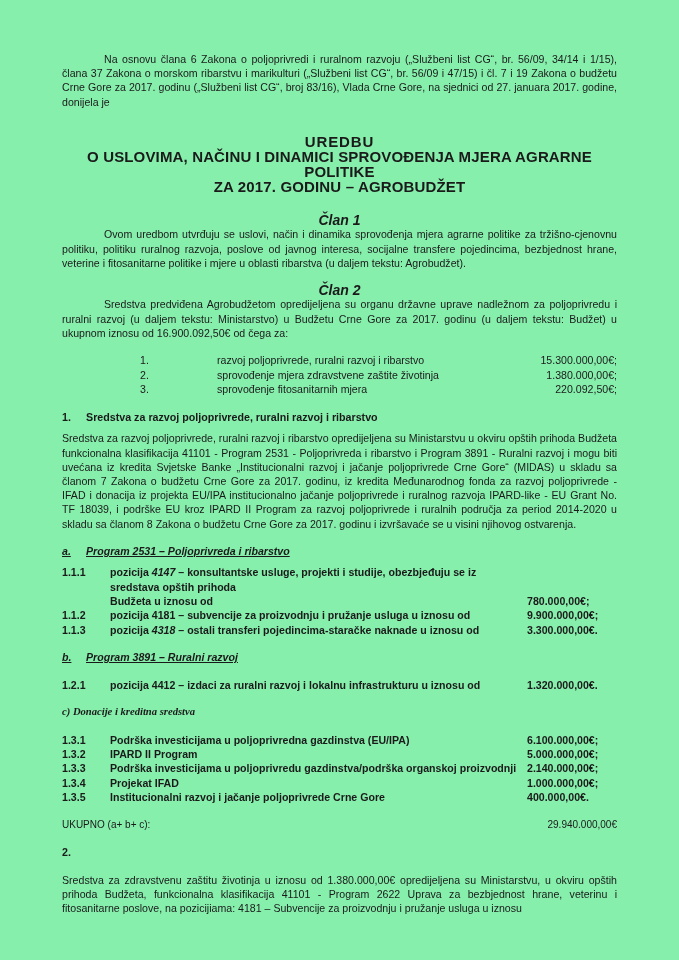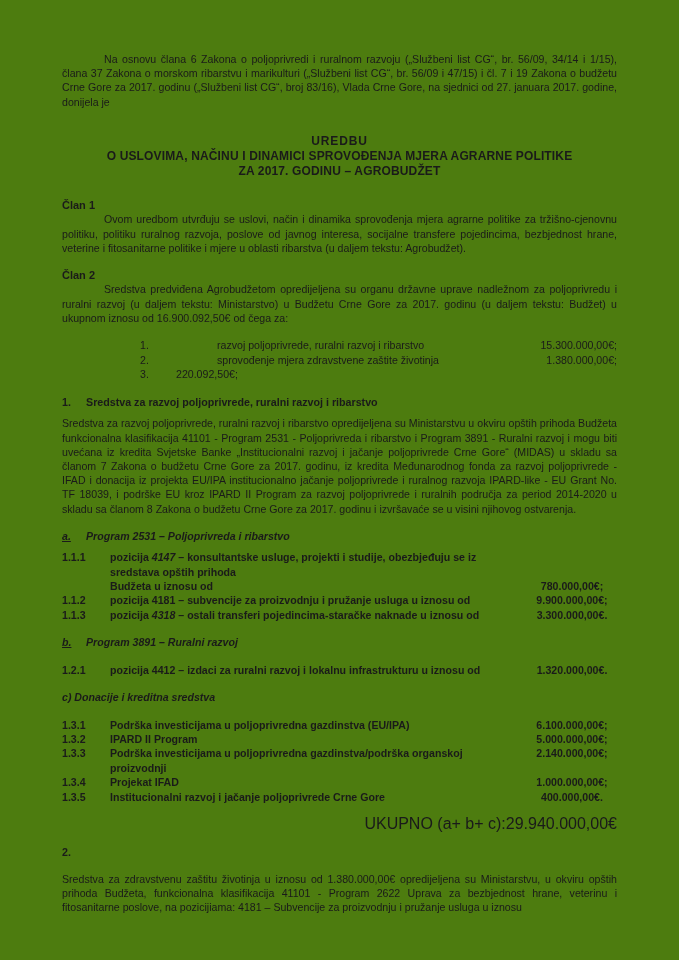--- a/index.html
+++ b/index.html
@@ -9,21 +9,21 @@
     background: #ffffff;
   }
   body {
     font-family: "Liberation Sans", sans-serif;
     color: #1a1a1a;
   }
   .page {
     position: relative;
     width: 679px;
     height: 960px;
-    background: #4d7c0f;
+    background: #86efac;
     box-sizing: border-box;
     padding: 52px 62px 0 62px;
     overflow: hidden;
   }
   .doc-body {
     width: 555px;
     font-size: 10.6px;
     line-height: 14.2px;
   }
   p {
@@ -38,32 +38,33 @@
   }
   .spacer-sm { height: 7px; }
   .spacer-md { height: 13px; }
   .spacer-lg { height: 19px; }
   .spacer-xl { height: 25px; }
 
   
   .title-block {
     text-align: center;
     font-weight: bold;
-    font-size: 12px;
+    font-size: 15px;
     line-height: 15px;
     letter-spacing: 0.15px;
   }
   .title-line-1 { letter-spacing: 0.9px; }
 
   
   .clan-head {
-    text-align: left;
-    font-weight: bold;
-    font-size: 11px;
+    text-align: center;
+    font-weight: bold;
+    font-size: 14px;
     line-height: 14.5px;
+    font-style: italic;
   }
 
   
   .amt-list {
     margin: 0;
     padding: 0;
     list-style: none;
   }
   .amt-list li {
     display: flex;
@@ -109,26 +110,28 @@
     font-size: 10.6px;
     display: flex;
     line-height: 14.5px;
   }
   .prog-head .letter {
     width: 24px;
     flex: 0 0 auto;
     text-decoration: underline;
   }
   .prog-head .ptitle {
+    text-decoration: underline;
   }
   .plain-head {
     font-weight: bold;
     font-style: italic;
     font-size: 10.6px;
     line-height: 14.5px;
+    font-family: Liberation Serif, serif;
   }
 
   
   .pos-table {
     width: 100%;
     border-collapse: collapse;
   }
   .pos-table td {
     padding: 0;
     vertical-align: top;
@@ -137,34 +140,33 @@
     font-weight: bold;
   }
   .pos-code {
     width: 48px;
     white-space: nowrap;
   }
   .pos-desc {
     padding-right: 6px !important;
   }
   .pos-amt {
-    text-align: center;
+    text-align: left;
     white-space: nowrap;
     width: 90px;
   }
   .pos-cont {
     
   }
   em.it { font-style: italic; }
 
   .total-row {
     display: flex;
-    font-size: 16px;
+    font-size: 10px;
     line-height: 14.4px;
-    text-align: right;
   }
   .total-row .tlabel { flex: 1 1 auto; }
   .total-row .tamt { flex: 0 0 auto; white-space: nowrap; }
 </style>
 </head>
 <body>
 
 <div class="page">
   <div class="doc-body">
 
@@ -196,20 +198,21 @@
         <span class="txt">razvoj poljoprivrede, ruralni razvoj i ribarstvo</span>
         <span class="amt">15.300.000,00€;</span>
       </li>
       <li>
         <span class="num">2.</span>
         <span class="txt">sprovođenje mjera zdravstvene zaštite životinja</span>
         <span class="amt">1.380.000,00€;</span>
       </li>
       <li>
         <span class="num">3.</span>
+        <span class="txt">sprovođenje fitosanitarnih mjera</span>
         <span class="amt">220.092,50€;</span>
       </li>
     </ul>
 
     <div class="spacer-md"></div>
 
     <div class="sec-head">
       <span class="sec-num">1.</span>
       <span class="sec-title">Sredstva za razvoj poljoprivrede, ruralni razvoj i ribarstvo</span>
     </div>
@@ -284,21 +287,21 @@
         <td class="pos-desc">Podrška investicijama u poljoprivredna gazdinstva (EU/IPA)</td>
         <td class="pos-amt">6.100.000,00€;</td>
       </tr>
       <tr>
         <td class="pos-code">1.3.2</td>
         <td class="pos-desc">IPARD II Program</td>
         <td class="pos-amt">5.000.000,00€;</td>
       </tr>
       <tr>
         <td class="pos-code">1.3.3</td>
-        <td class="pos-desc">Podrška investicijama u poljoprivredna gazdinstva/podrška organskoj proizvodnji</td>
+        <td class="pos-desc">Podrška investicijama u poljoprivredu gazdinstva/podrška organskoj proizvodnji</td>
         <td class="pos-amt">2.140.000,00€;</td>
       </tr>
       <tr>
         <td class="pos-code">1.3.4</td>
         <td class="pos-desc">Projekat IFAD</td>
         <td class="pos-amt">1.000.000,00€;</td>
       </tr>
       <tr>
         <td class="pos-code">1.3.5</td>
         <td class="pos-desc">Institucionalni razvoj i jačanje poljoprivrede Crne Gore</td>

